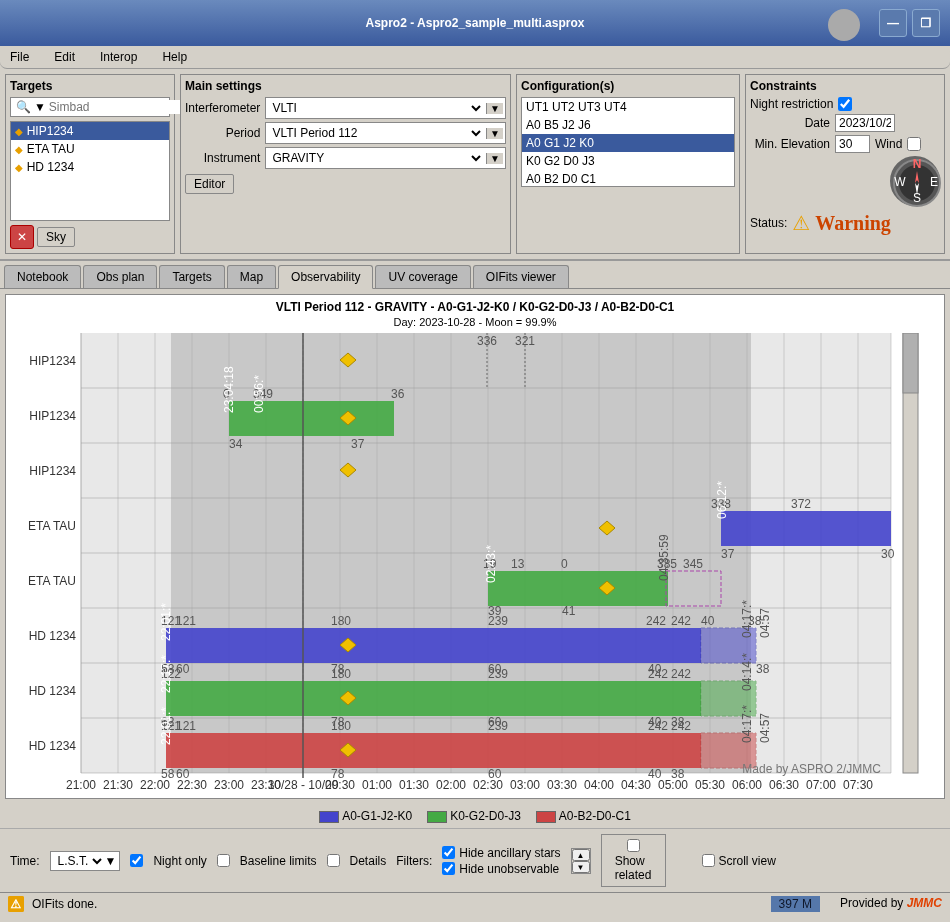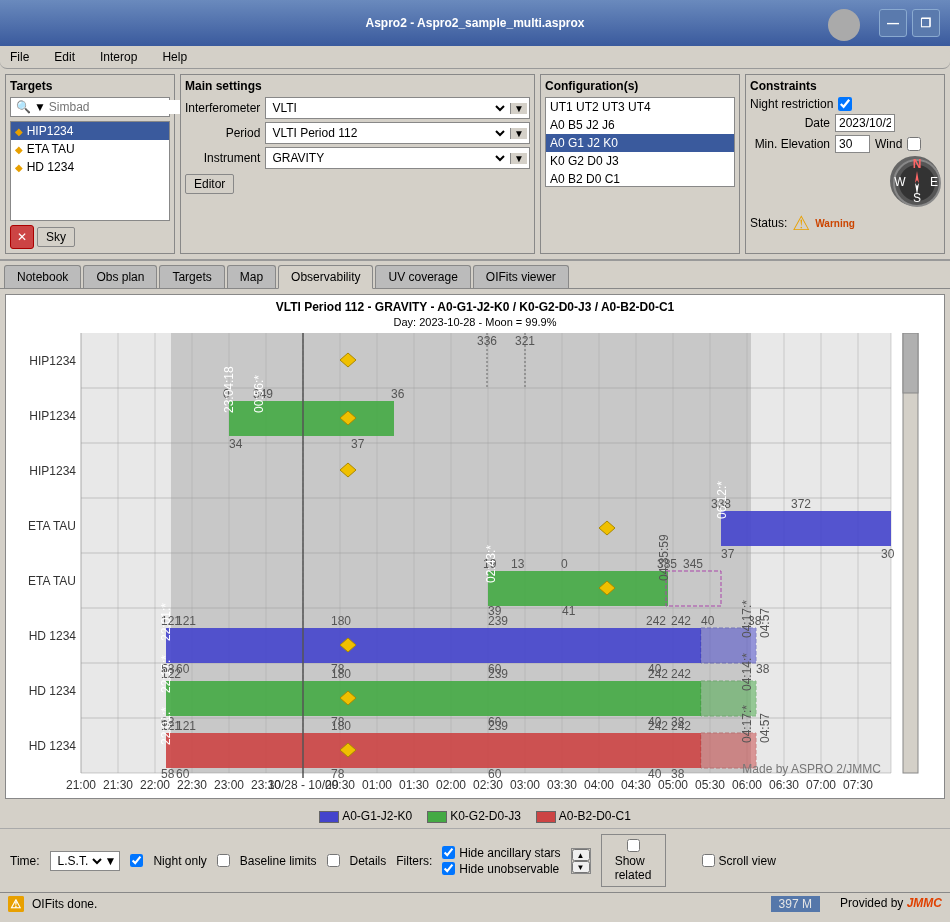--- a/index.html
+++ b/index.html
@@ -100,34 +100,34 @@
     .settings-label { text-align: right; }
     .settings-select {
       display: flex; align-items: center;
       background: white; border: 1px solid #888; padding: 2px;
       gap: 2px;
     }
     .settings-select select { border: none; background: transparent; flex: 1; outline: none; }
     .select-arrow { background: #d4d0c8; border-left: 1px solid #888; padding: 0 3px; cursor: pointer; font-size: 10px; }
 
     
-    .config-panel { width: 200px; }
+    .config-panel { width: 224px; }
     .config-list { background: white; border: 1px solid #888; height: 90px; overflow-y: auto; }
     .config-item { padding: 2px 4px; cursor: pointer; }
     .config-item.selected { background: #3a5a9d; color: white; }
 
     
     .constraints-panel { width: 200px; }
     .constraint-row { display: flex; align-items: center; gap: 5px; margin-bottom: 3px; }
     .constraint-label { text-align: right; min-width: 80px; }
     .constraint-input { width: 60px; background: white; border: 1px solid #888; padding: 1px 3px; }
     .checkbox-input { width: 14px; height: 14px; }
     .status-row { display: flex; align-items: center; gap: 5px; margin-top: 5px; }
     .warning-icon { color: #e8a000; font-size: 20px; }
-    .warning-text { color: #cc4400; font-weight: bold; font-size: 10px; }
+    .warning-text { color: #cc4400; font-weight: bold; font-size: 20px; font-family: Liberation Serif, serif; }
 
     
     .compass {
       width: 50px; height: 50px;
       background: radial-gradient(circle, #8a8a8a 0%, #555 100%);
       border-radius: 50%;
       border: 2px solid #666;
       margin-left: auto;
       position: relative;
     }
@@ -615,16 +615,16 @@
 
 <div class="status-bar">
   <div class="status-indicator">
     <svg width="16" height="16">
         <rect width="16" height="16" fill="#e8a000" rx="2"></rect>
         <text x="8" y="12" text-anchor="middle" fill="white" font-size="11" font-weight="bold">⚠</text>
       </svg>
   </div>
   <span>OIFits done.</span>
   <div class="status-text-right">
-    <span style="background:#5577aa;color:#e5e5e5;padding:1px 8px;">397 M</span>
+    <span style="background:#5577aa;color:#0f172a;padding:1px 8px;">397 M</span>
     <span>Provided by <span style="font-style:italic;font-weight:bold;color:#e04000;">JMMC</span></span>
   </div>
 </div>
 
 </body></html>

